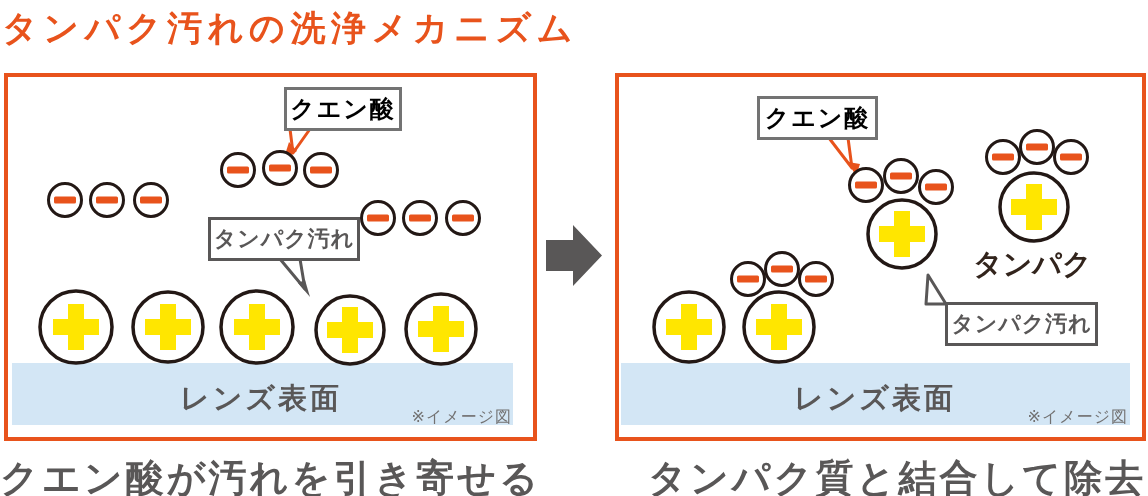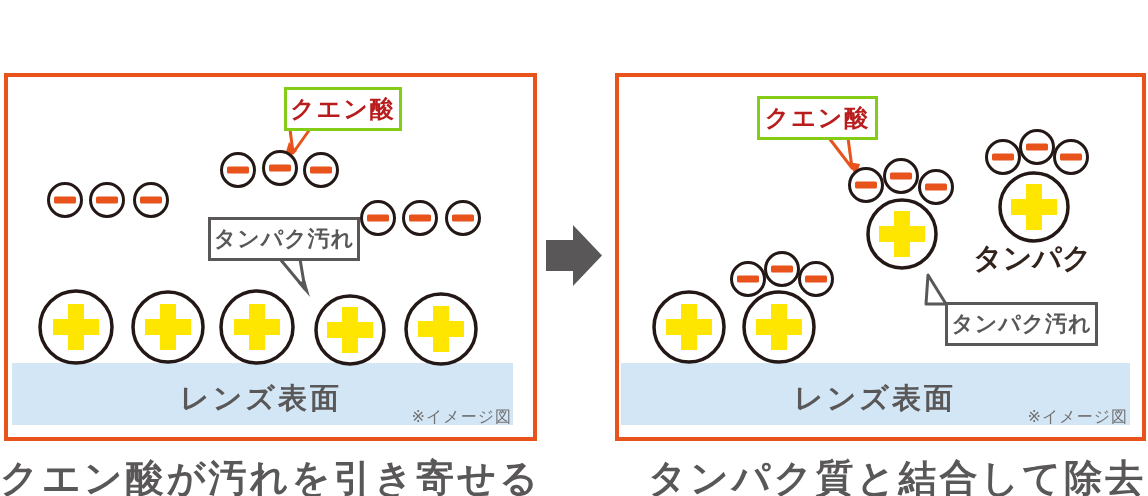--- a/index.html
+++ b/index.html
@@ -19,45 +19,46 @@
     background:#ffffff;border:4px solid #e8531c;
   }
   .panel-left{left:4px;width:533px;}
   .panel-right{left:615px;width:531px;}
   .panel svg.scene{position:absolute;left:0;top:0;}
   .label-box{
     position:absolute;display:flex;align-items:center;justify-content:center;
     background:#ffffff;font-weight:bold;box-sizing:border-box;white-space:nowrap;
   }
   .citric-box{
-    border:3px solid #84cc16;color:#b91c1c;
+    border:3px solid #737373;color:#000000;
     font-size:24px;letter-spacing:2px;
   }
   .dirt-box{
     border:3px solid #595757;color:#595757;
     font-size:22px;letter-spacing:1px;margin-left:40px;
   }
   .protein-float{
-    position:absolute;left:354px;top:162px;
+    position:absolute;left:354px;top:168px;
     font-size:29px;font-weight:bold;color:#32241c;letter-spacing:0px;
     white-space:nowrap;
   }
   .mid-arrow{position:absolute;left:546px;top:224px;}
   .caption{
     position:absolute;top:453px;font-size:38px;font-weight:bold;
     color:#595757;letter-spacing:3px;white-space:nowrap;
   }
   .caption-left{left:0px;}
   .caption-right{left:648px;}
 </style>
 </head>
 <body>
 
 <div class="stage">
 
+  <div class="title">タンパク汚れの洗浄メカニズム</div>
 
   <section class="panel panel-left">
     <svg class="scene" width="525" height="360" viewBox="0 0 525 360">
 
       <rect x="4" y="286" width="501" height="62" fill="#d3e6f5"></rect>
       <text x="253" y="331" text-anchor="middle" font-size="29" font-weight="bold" fill="#595757" letter-spacing="3">レンズ表面</text>
       <text x="504" y="345" text-anchor="end" font-size="16" fill="#727171" letter-spacing="1">※イメージ図</text>
 
       <g>
         <polygon points="282,52 302,52 285,76" fill="#ffffff" stroke="#e8531c" stroke-width="3" stroke-linejoin="round"></polygon>

